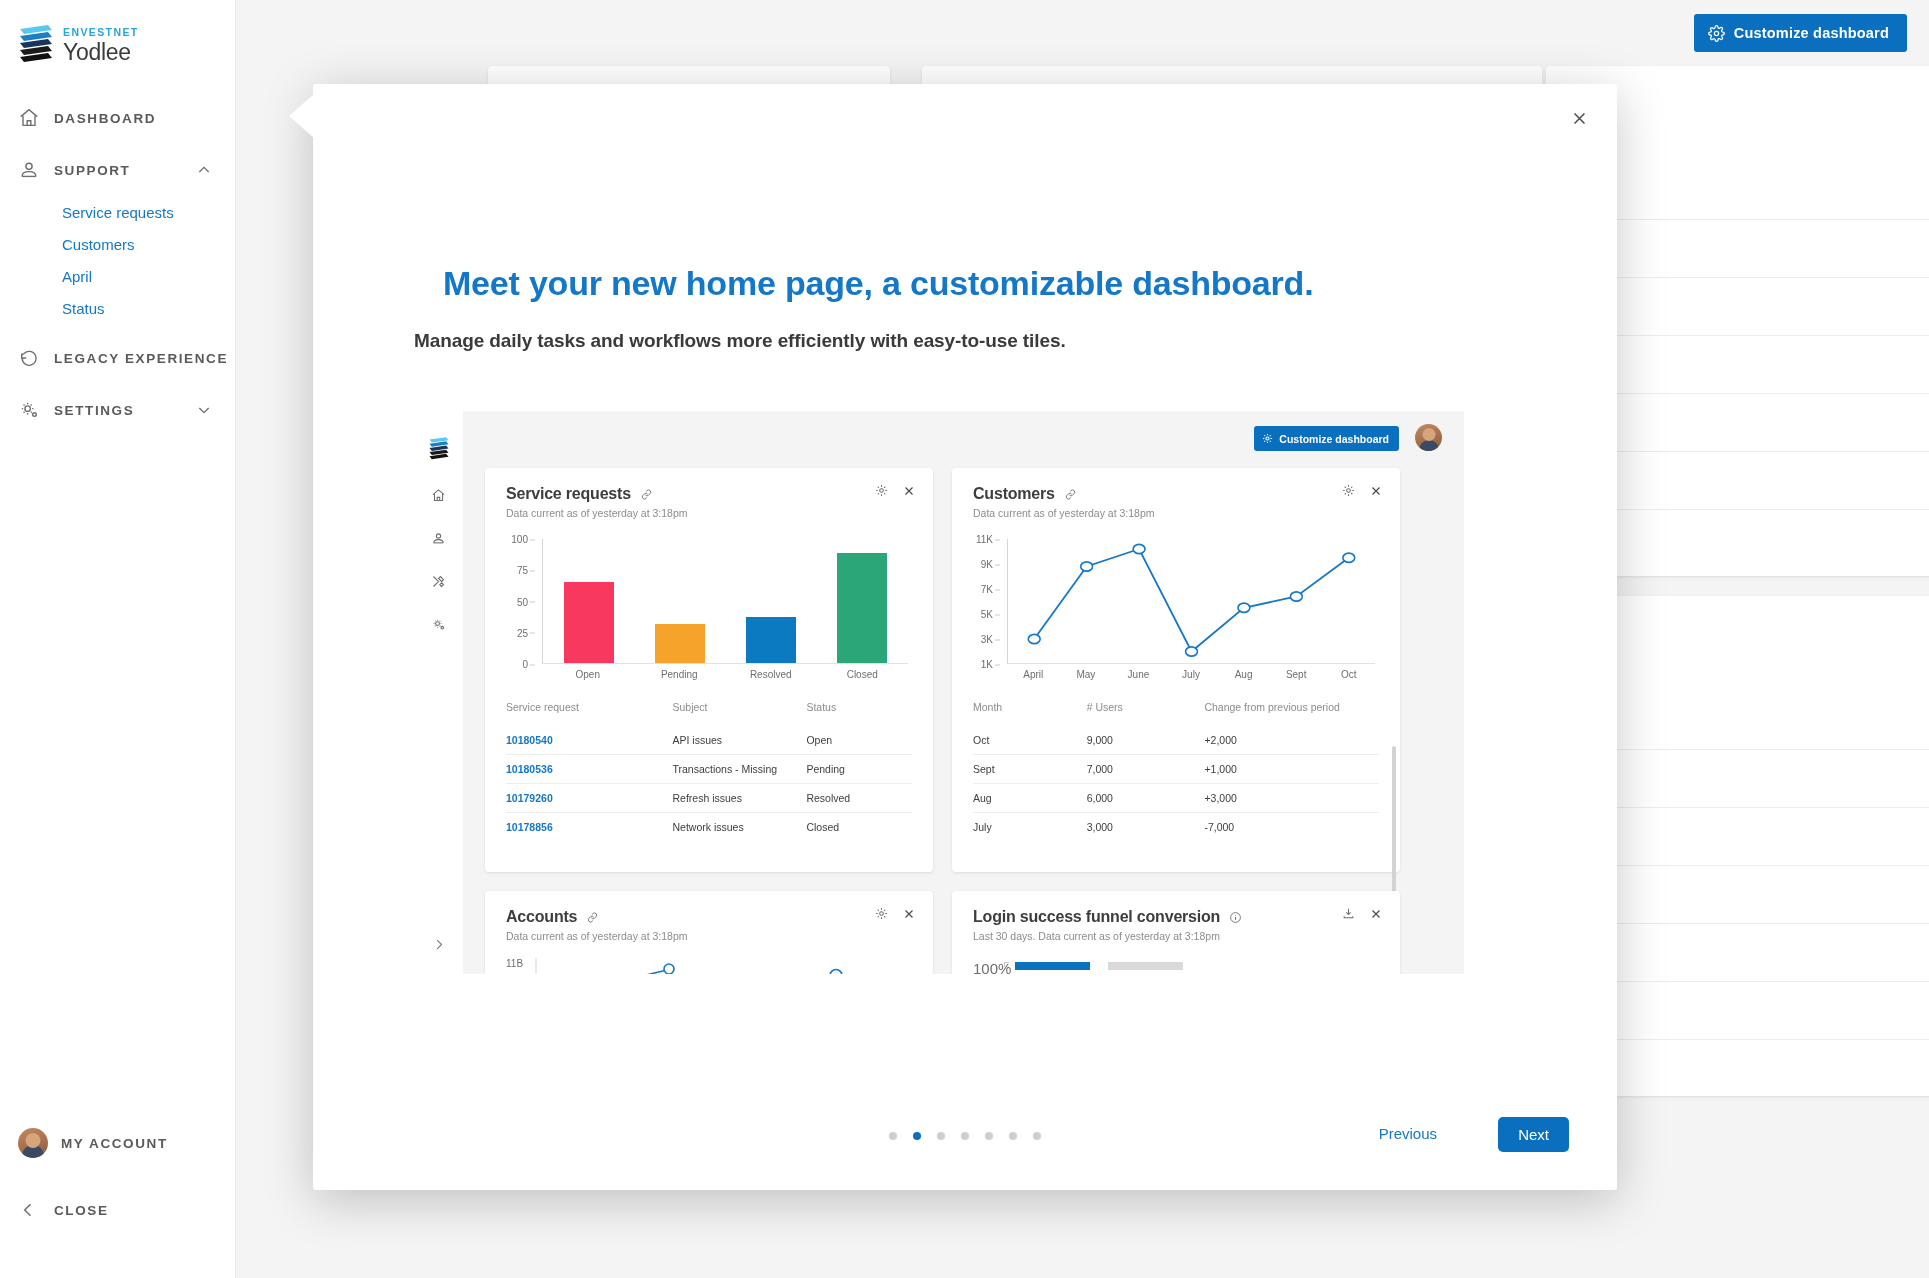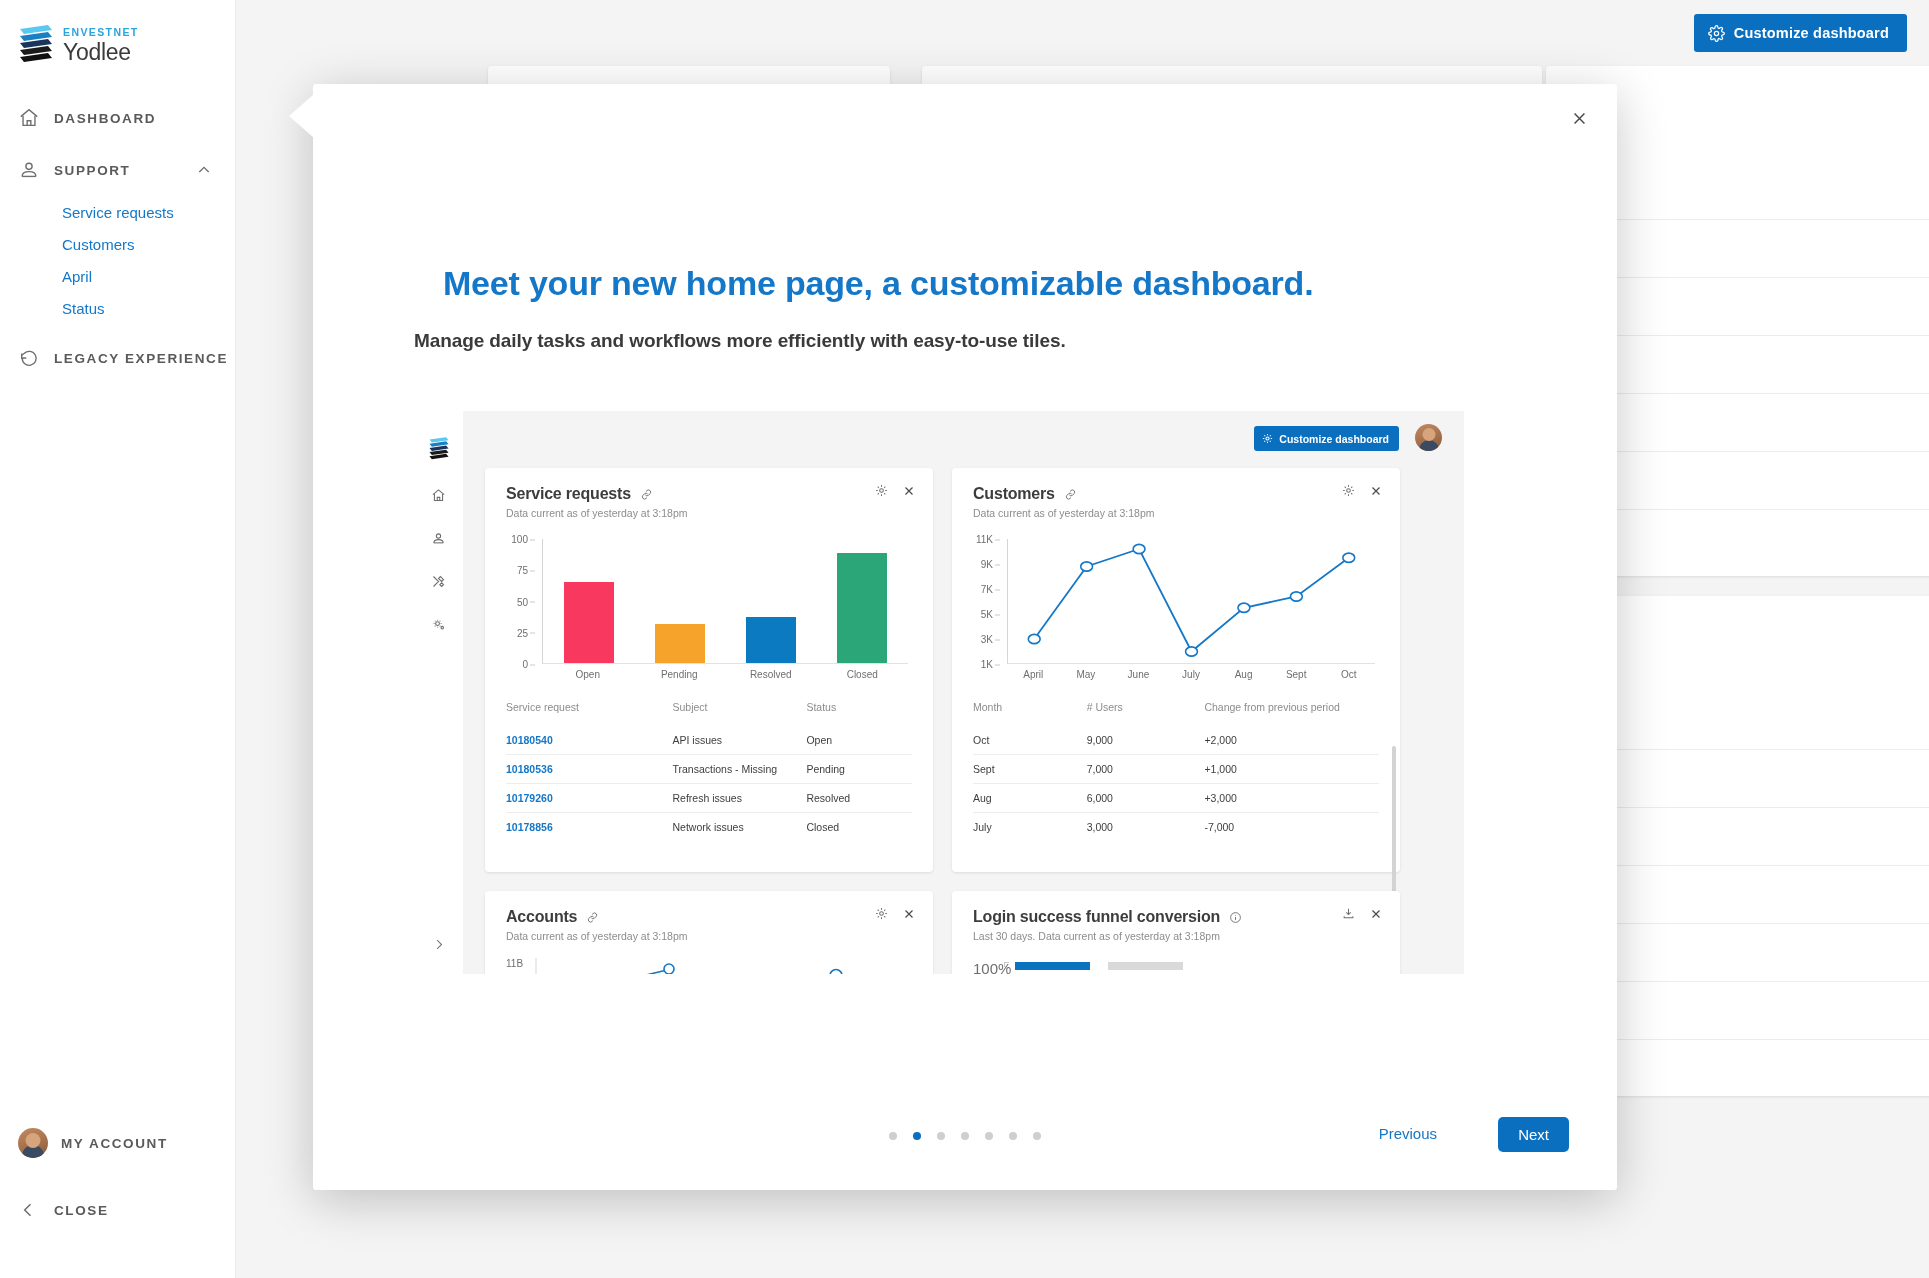--- a/index.html
+++ b/index.html
@@ -404,20 +404,35 @@
       <div class="nav-item">
         <span class="nav-ico">
           <svg width="22" height="22" viewBox="0 0 24 24" fill="none" stroke="#6e6e6e" stroke-width="1.5">
             <path d="M4 7v5h5"></path>
             <path d="M4.6 12a7.6 7.6 0 1 0 2.3-5.1L4 9"></path>
           </svg>
         </span>
         <span class="nav-label">LEGACY EXPERIENCE</span>
       </div>
 
+      <div class="nav-item">
+        <span class="nav-ico">
+          <svg width="22" height="22" viewBox="0 0 24 24" fill="none" stroke="#6e6e6e" stroke-width="1.5">
+            <circle cx="10.5" cy="10.5" r="3"></circle>
+            <path d="M10.5 4.2v1.4M10.5 15.4v1.4M4.2 10.5h1.4M15.4 10.5h1.4M6.1 6.1l1 1M14 14l1 1M14.9 6.1l-1 1M6.1 14.9l1-1"></path>
+            <circle cx="18" cy="17" r="2"></circle>
+          </svg>
+        </span>
+        <span class="nav-label">SETTINGS</span>
+        <span class="nav-chev">
+          <svg width="16" height="16" viewBox="0 0 24 24" fill="none" stroke="#6e6e6e" stroke-width="2">
+            <path d="M5 9l7 7 7-7"></path>
+          </svg>
+        </span>
+      </div>
     </div>
 
     <div class="account">
       <span class="avatar-sm"></span>
       <span class="nav-label" style="margin-left:0">MY ACCOUNT</span>
     </div>
 
     <div class="close-nav">
       <span>
         <svg width="20" height="20" viewBox="0 0 24 24" fill="none" stroke="#6e6e6e" stroke-width="1.8">

